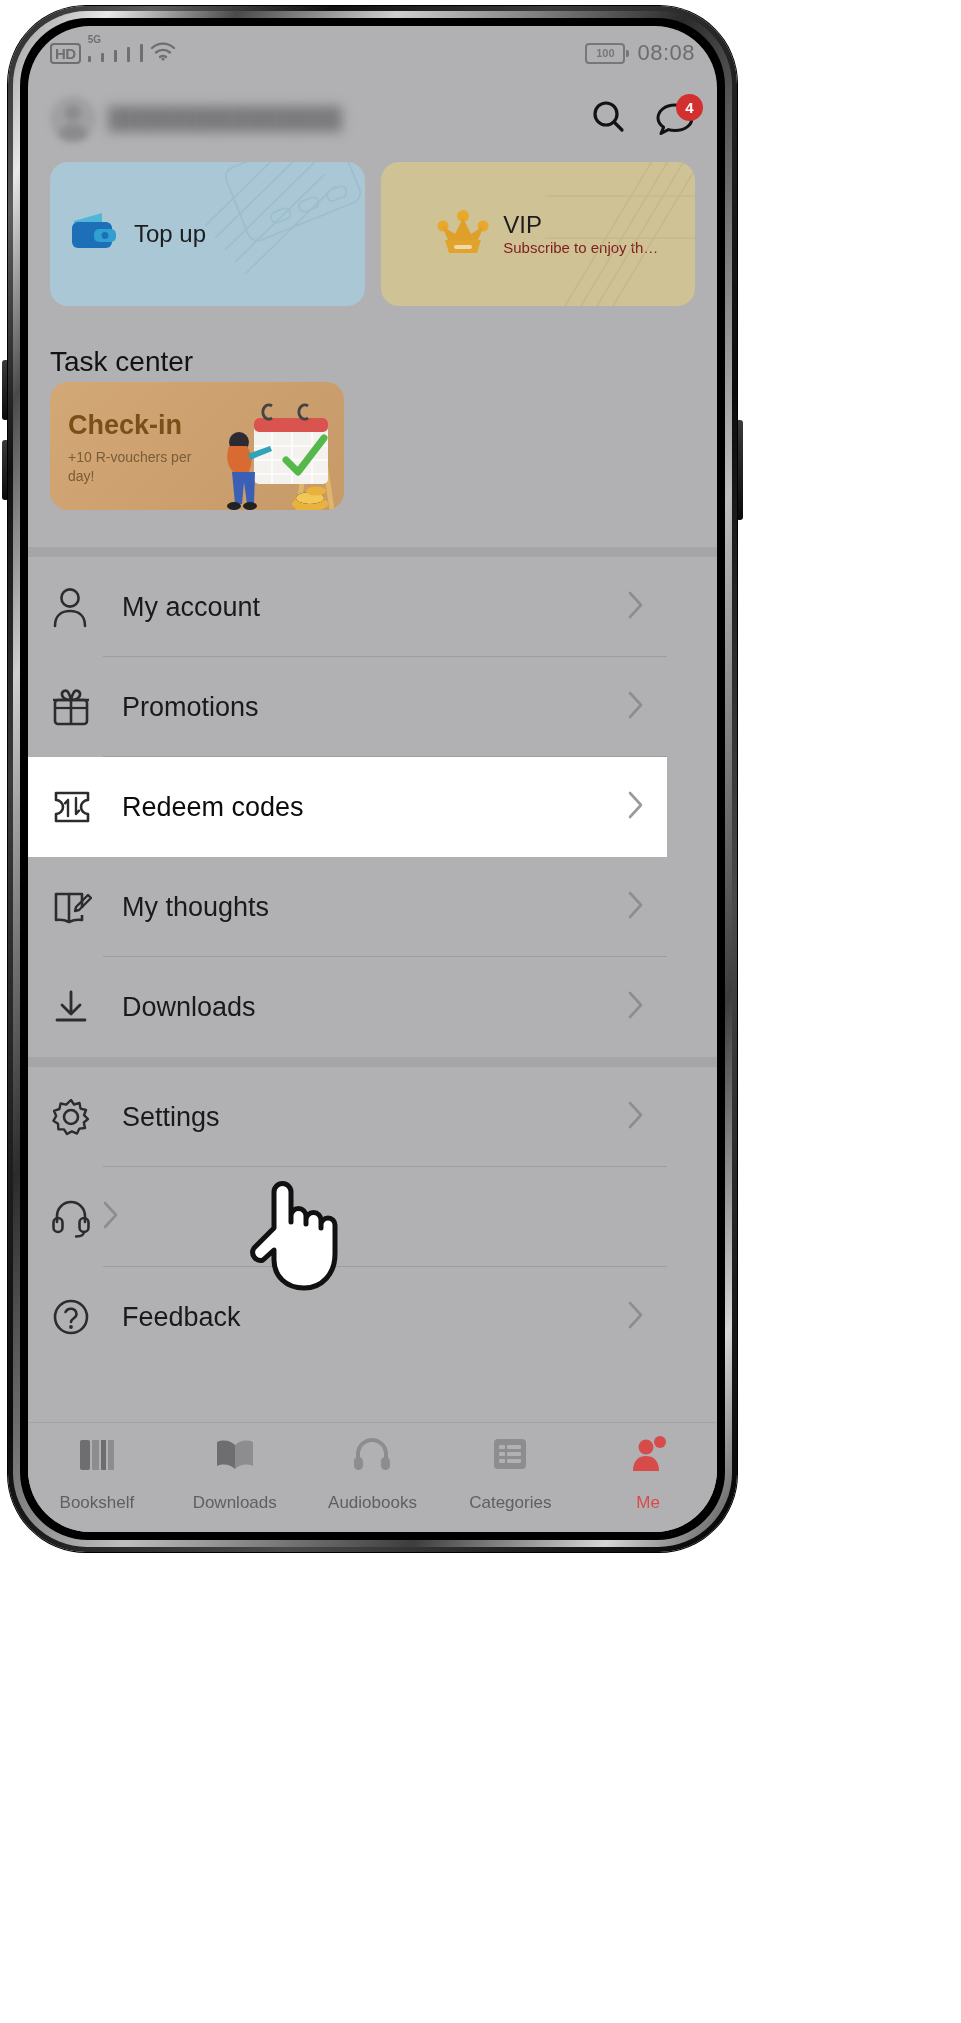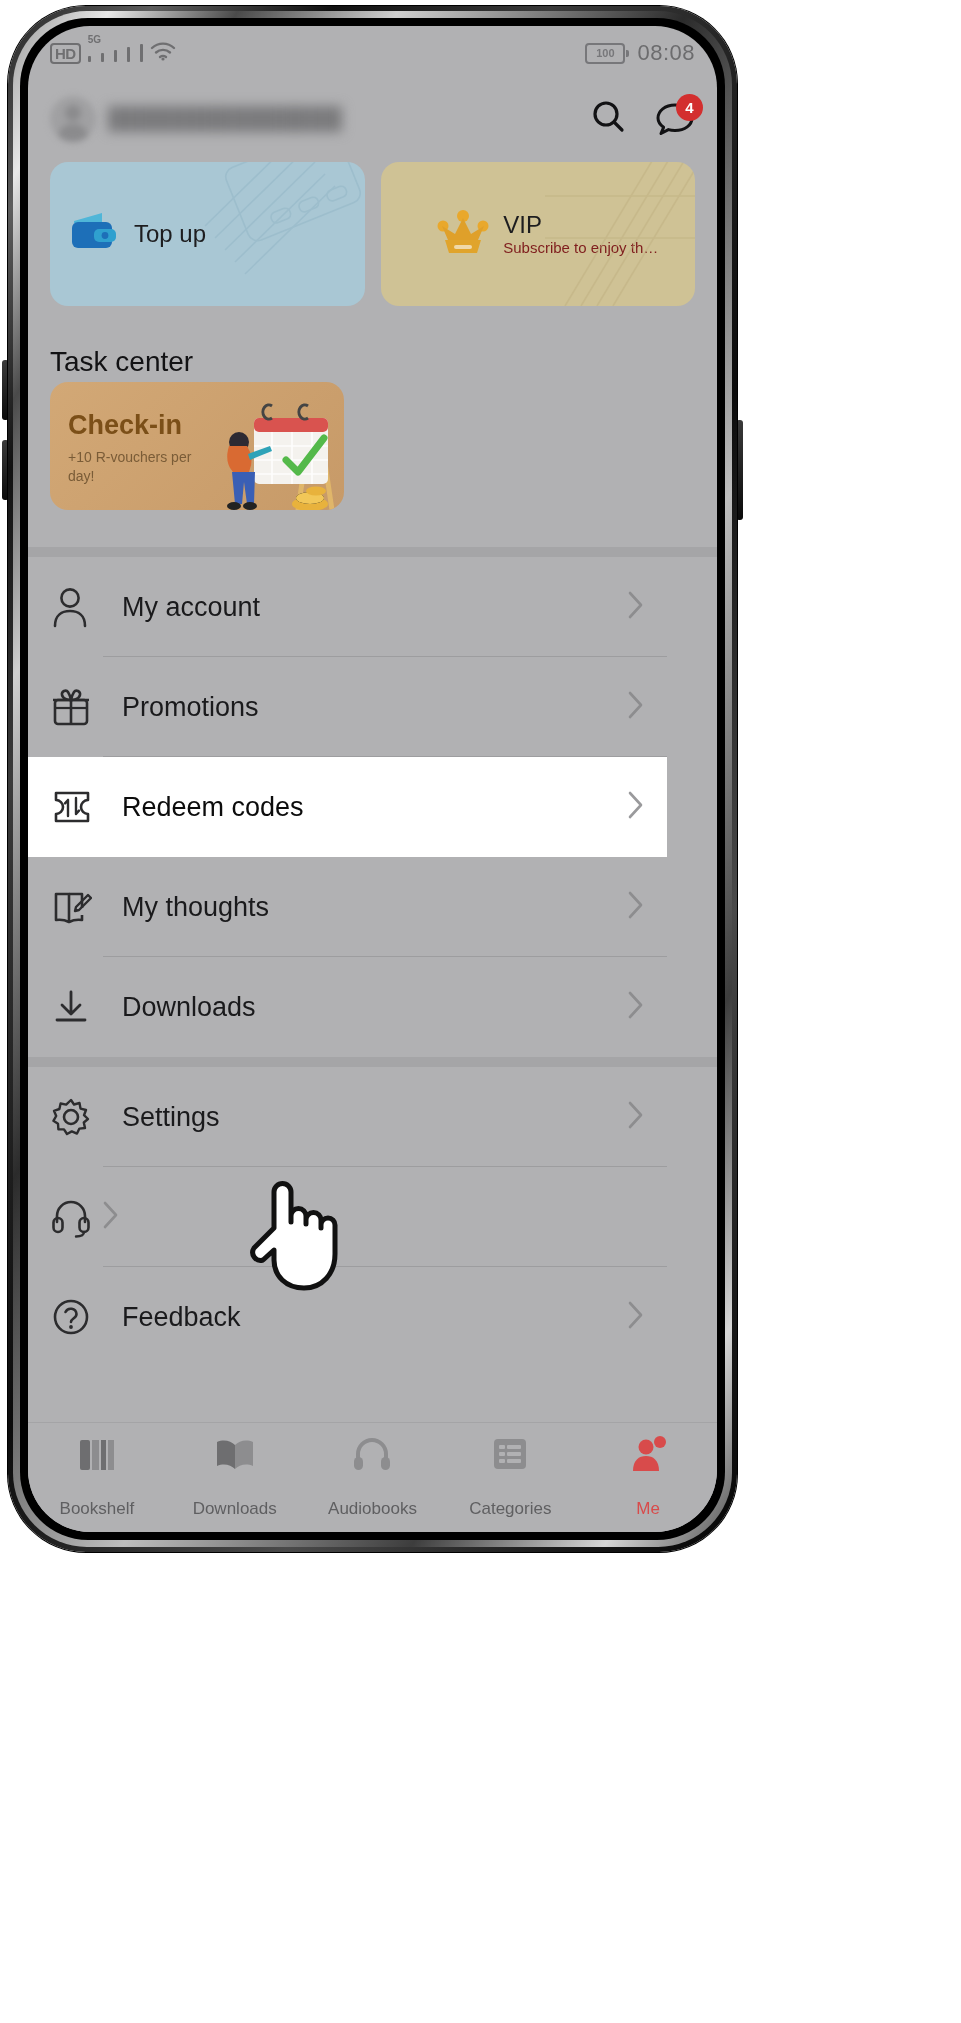--- a/index.html
+++ b/index.html
@@ -131,21 +131,21 @@
 
   
   .cursor{position:absolute;left:222px;top:1150px;z-index:60;pointer-events:none;}
 
   
   .tabbar{
     position:absolute;left:0;bottom:0;width:689px;height:110px;background:#b1b1b3;
     display:flex;align-items:flex-start;padding-top:10px;box-sizing:border-box;
     border-top:1px solid #a4a4a6;
   }
-  .tab{flex:1;display:flex;flex-direction:column;align-items:center;gap:20px;}
+  .tab{flex:1;display:flex;flex-direction:column;align-items:center;gap:14px;}
   .tab-label{font-size:17px;color:#5f5f61;}
   .tab.selected .tab-label{color:#d84b4b;}
 
   
   .fade-bottom{
     position:absolute;left:0;bottom:110px;width:689px;height:46px;
     background:linear-gradient(180deg,rgba(177,177,179,0) 0%,rgba(177,177,179,.95) 85%);
     pointer-events:none;
   }
 </style>

